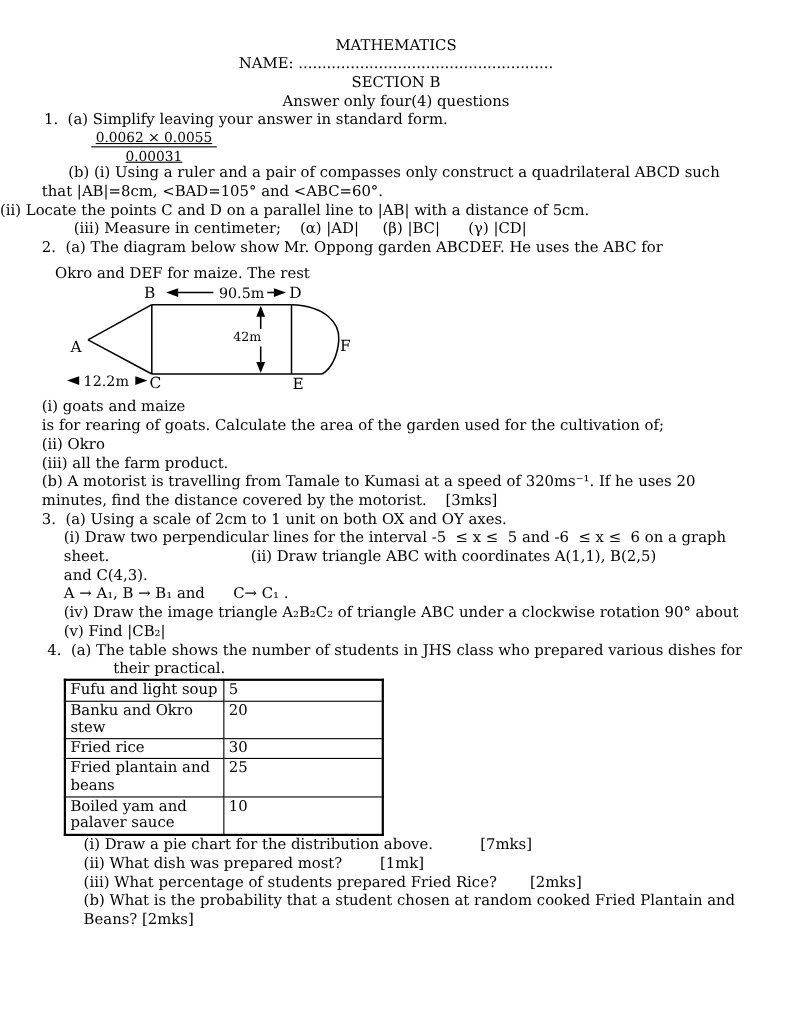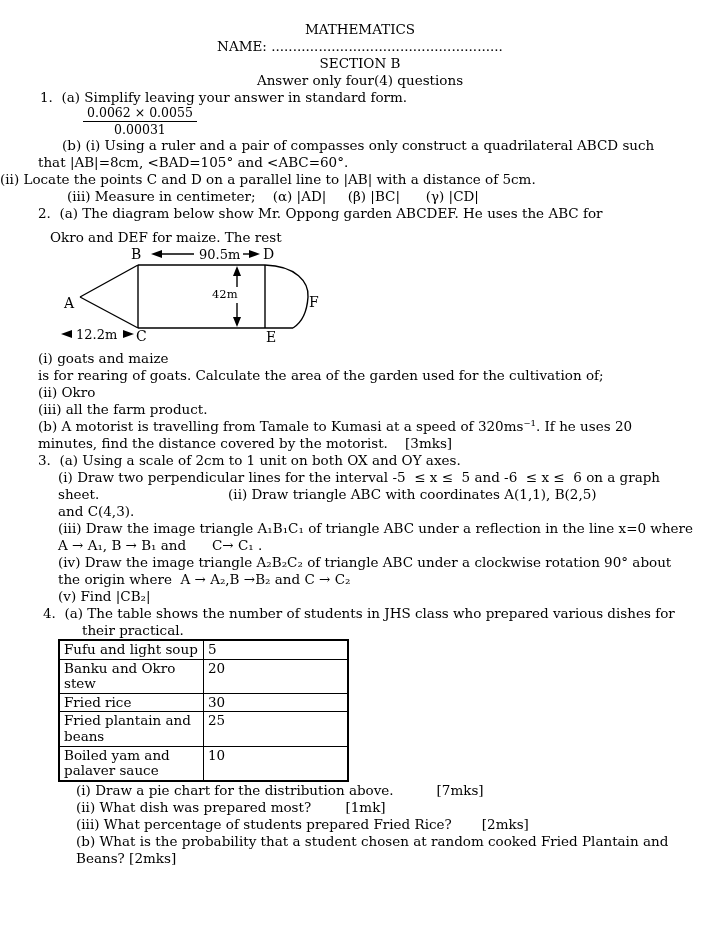--- a/index.html
+++ b/index.html
@@ -1,27 +1,27 @@
 <!DOCTYPE html>
 <html><head>
 <meta charset="utf-8">
 <style>
   html,body{margin:0;padding:0;background:#fff;}
   body{width:720px;height:931px;color:#000;
        font-family:"DejaVu Serif","Liberation Serif",serif;font-size:13.5px;}
   .page{position:relative;width:720px;height:931px;overflow:hidden;
-        box-sizing:border-box;padding-top:21px;}
+        box-sizing:border-box;padding-top:33px;}
   .ln{white-space:pre;line-height:17px;height:17px;}
   .center{text-align:center;white-space:pre;line-height:17px;height:17px;}
   .m38{margin-left:38px}.m40{margin-left:40px}.m43{margin-left:43px}
   .m53{margin-left:50px}.m58{margin-left:58px}.m62{margin-left:62px}
-  .m65{margin-left:82px}.m67{margin-left:67px}
+  .m65{margin-left:103px}.m67{margin-left:67px}
   .m68{}.m76{margin-left:76px}
   .fraction{width:-moz-fit-content;width:fit-content;margin-left:83px;
-            text-align:center;font-size:12.5px;}
+            text-align:center;font-size:12.5px;text-decoration:underline;}
   .frac-num{line-height:14px;padding:0 4px 1px 4px;border-bottom:1.4px solid #000;}
   .frac-den{line-height:14px;padding-top:1px;}
   .diagram-wrap{position:relative;height:104px;}
   .diagram-wrap svg{position:absolute;left:55px;top:-3px;}
   svg text{font-family:"DejaVu Serif","Liberation Serif",serif;font-size:14px;fill:#000;}
   svg .meas{font-size:13px;}
   svg .small{font-size:11.5px;}
   table.dishes{border-collapse:collapse;margin-left:58px;width:291px;
                font-size:13.5px;table-layout:fixed;}
   table.dishes td,table.dishes th{border:1.2px solid #000;padding:1px 4px;
@@ -94,24 +94,22 @@
   <div class="ln m38">is for rearing of goats. Calculate the area of the garden used for the cultivation of;</div>
   <div class="ln m38">(ii) Okro</div>
   <div class="ln m38">(iii) all the farm product.</div>
   <div class="ln m38">(b) A motorist is travelling from Tamale to Kumasi at a speed of 320ms⁻¹. If he uses 20</div>
   <div class="ln m38">minutes, find the distance covered by the motorist.    [3mks]</div>
 
   <div class="ln m38">3.  (a) Using a scale of 2cm to 1 unit on both OX and OY axes.</div>
   <div class="ln m58">(i) Draw two perpendicular lines for the interval -5  ≤ x ≤  5 and -6  ≤ x ≤  6 on a graph</div>
   <div class="ln m58">sheet.                              (ii) Draw triangle ABC with coordinates A(1,1), B(2,5)</div>
   <div class="ln m58">and C(4,3).</div>
-  <div class="ln m58">(iii) Draw the image triangle A₁B₁C₁ of triangle ABC under a reflection in the line x=0 where</div>
   <div class="ln m58">A → A₁, B → B₁ and      C→ C₁ .</div>
   <div class="ln m58">(iv) Draw the image triangle A₂B₂C₂ of triangle ABC under a clockwise rotation 90° about</div>
-  <div class="ln m58">the origin where  A → A₂,B →B₂ and C → C₂</div>
   <div class="ln m58">(v) Find |CB₂|</div>
 
   <div class="ln m43">4.  (a) The table shows the number of students in JHS class who prepared various dishes for</div>
   <div class="ln m65">their practical.</div>
 
   <table class="dishes">
     <tbody>
     <tr>
       <td>Fufu and light soup</td>
       <td>5</td>

